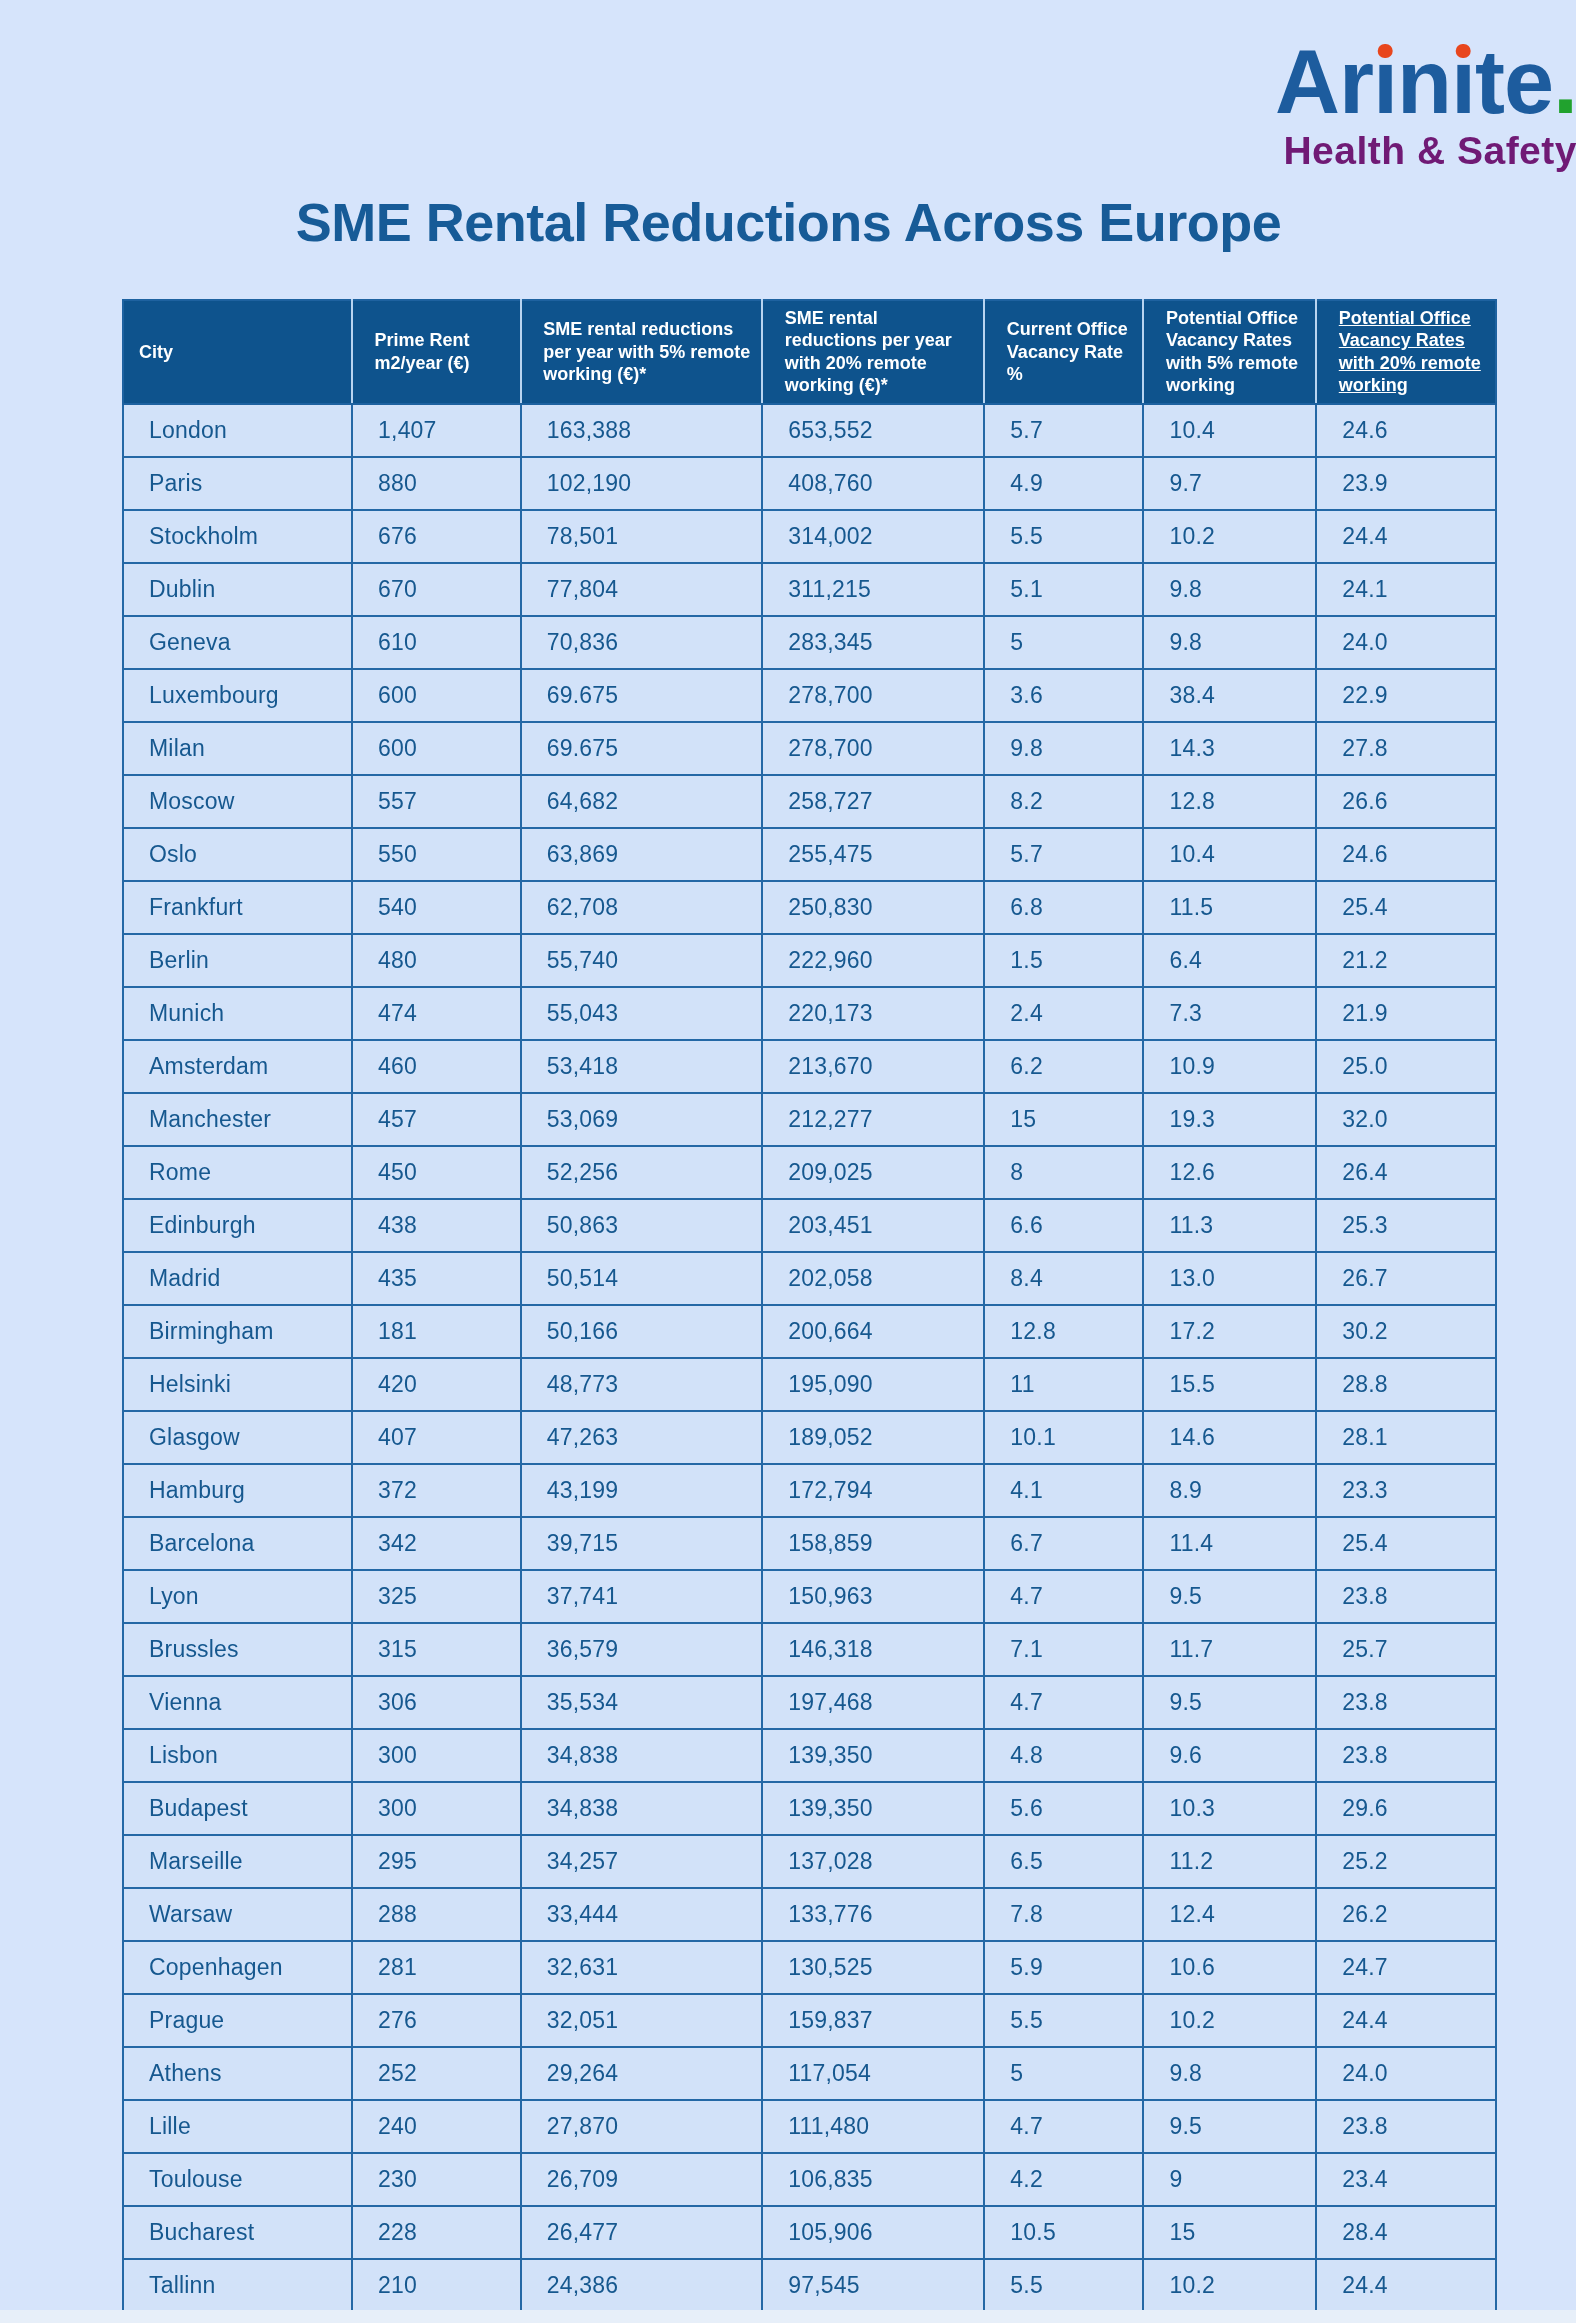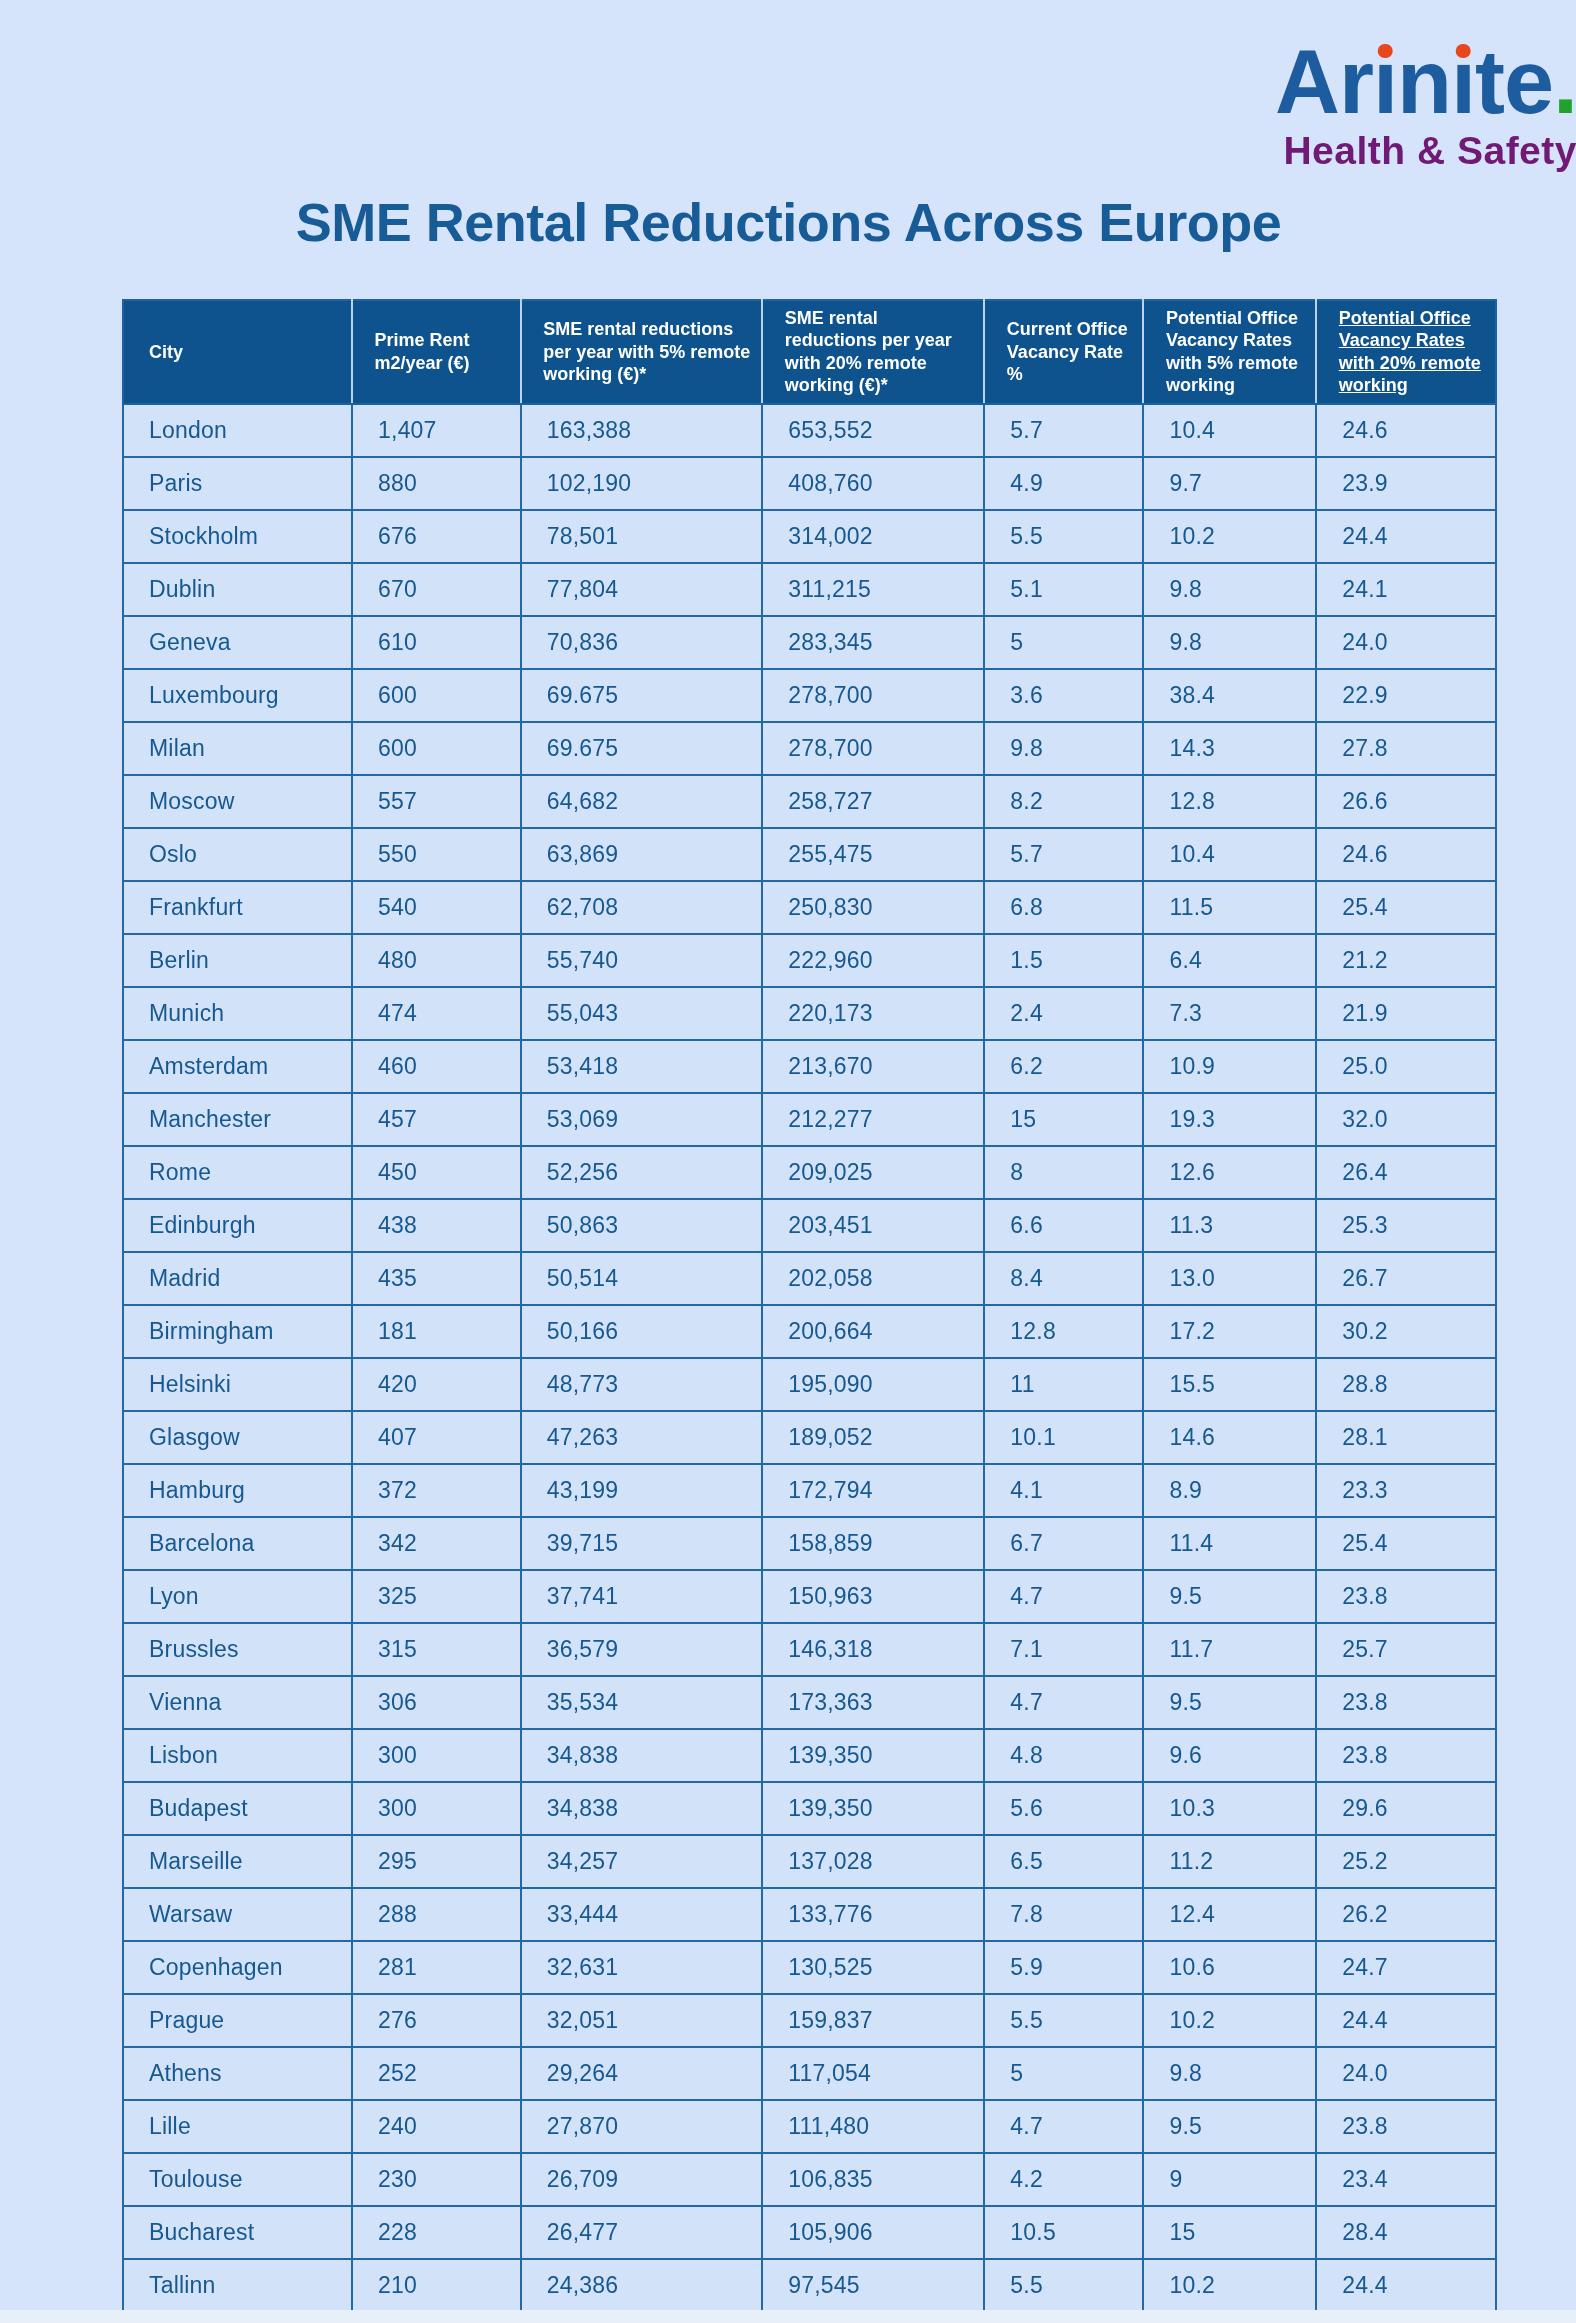--- a/index.html
+++ b/index.html
@@ -90,21 +90,21 @@
     color: #ffffff;
     font-size: 18px;
     font-weight: 600;
     text-align: left;
     vertical-align: middle;
     line-height: 1.25;
     padding: 5.9px 9.8px 5.9px 21.5px;
     border-right: 2px solid #b9d4f0;
     border-bottom: 2.9px solid #1e62a0;
   }
-  .rent-table thead th:first-child { padding-left: 25px; }
+  .rent-table thead th:first-child { padding-left: 15px; }
   .rent-table thead th:last-child { border-right: none; text-decoration: underline; }
   .rent-table tbody td {
     height: 47px;
     background: #d2e2f9;
     border: 2px solid #2468a6;
     color: #16588f;
     font-size: 23px;
     font-weight: 400;
     vertical-align: middle;
     padding: 2px 7.8px 2px 25px;
@@ -369,21 +369,21 @@
           <td>36,579</td>
           <td>146,318</td>
           <td>7.1</td>
           <td>11.7</td>
           <td>25.7</td>
         </tr>
         <tr>
           <td>Vienna</td>
           <td>306</td>
           <td>35,534</td>
-          <td>173,363</td>
+          <td>197,468</td>
           <td>4.7</td>
           <td>9.5</td>
           <td>23.8</td>
         </tr>
         <tr>
           <td>Lisbon</td>
           <td>300</td>
           <td>34,838</td>
           <td>139,350</td>
           <td>4.8</td>

